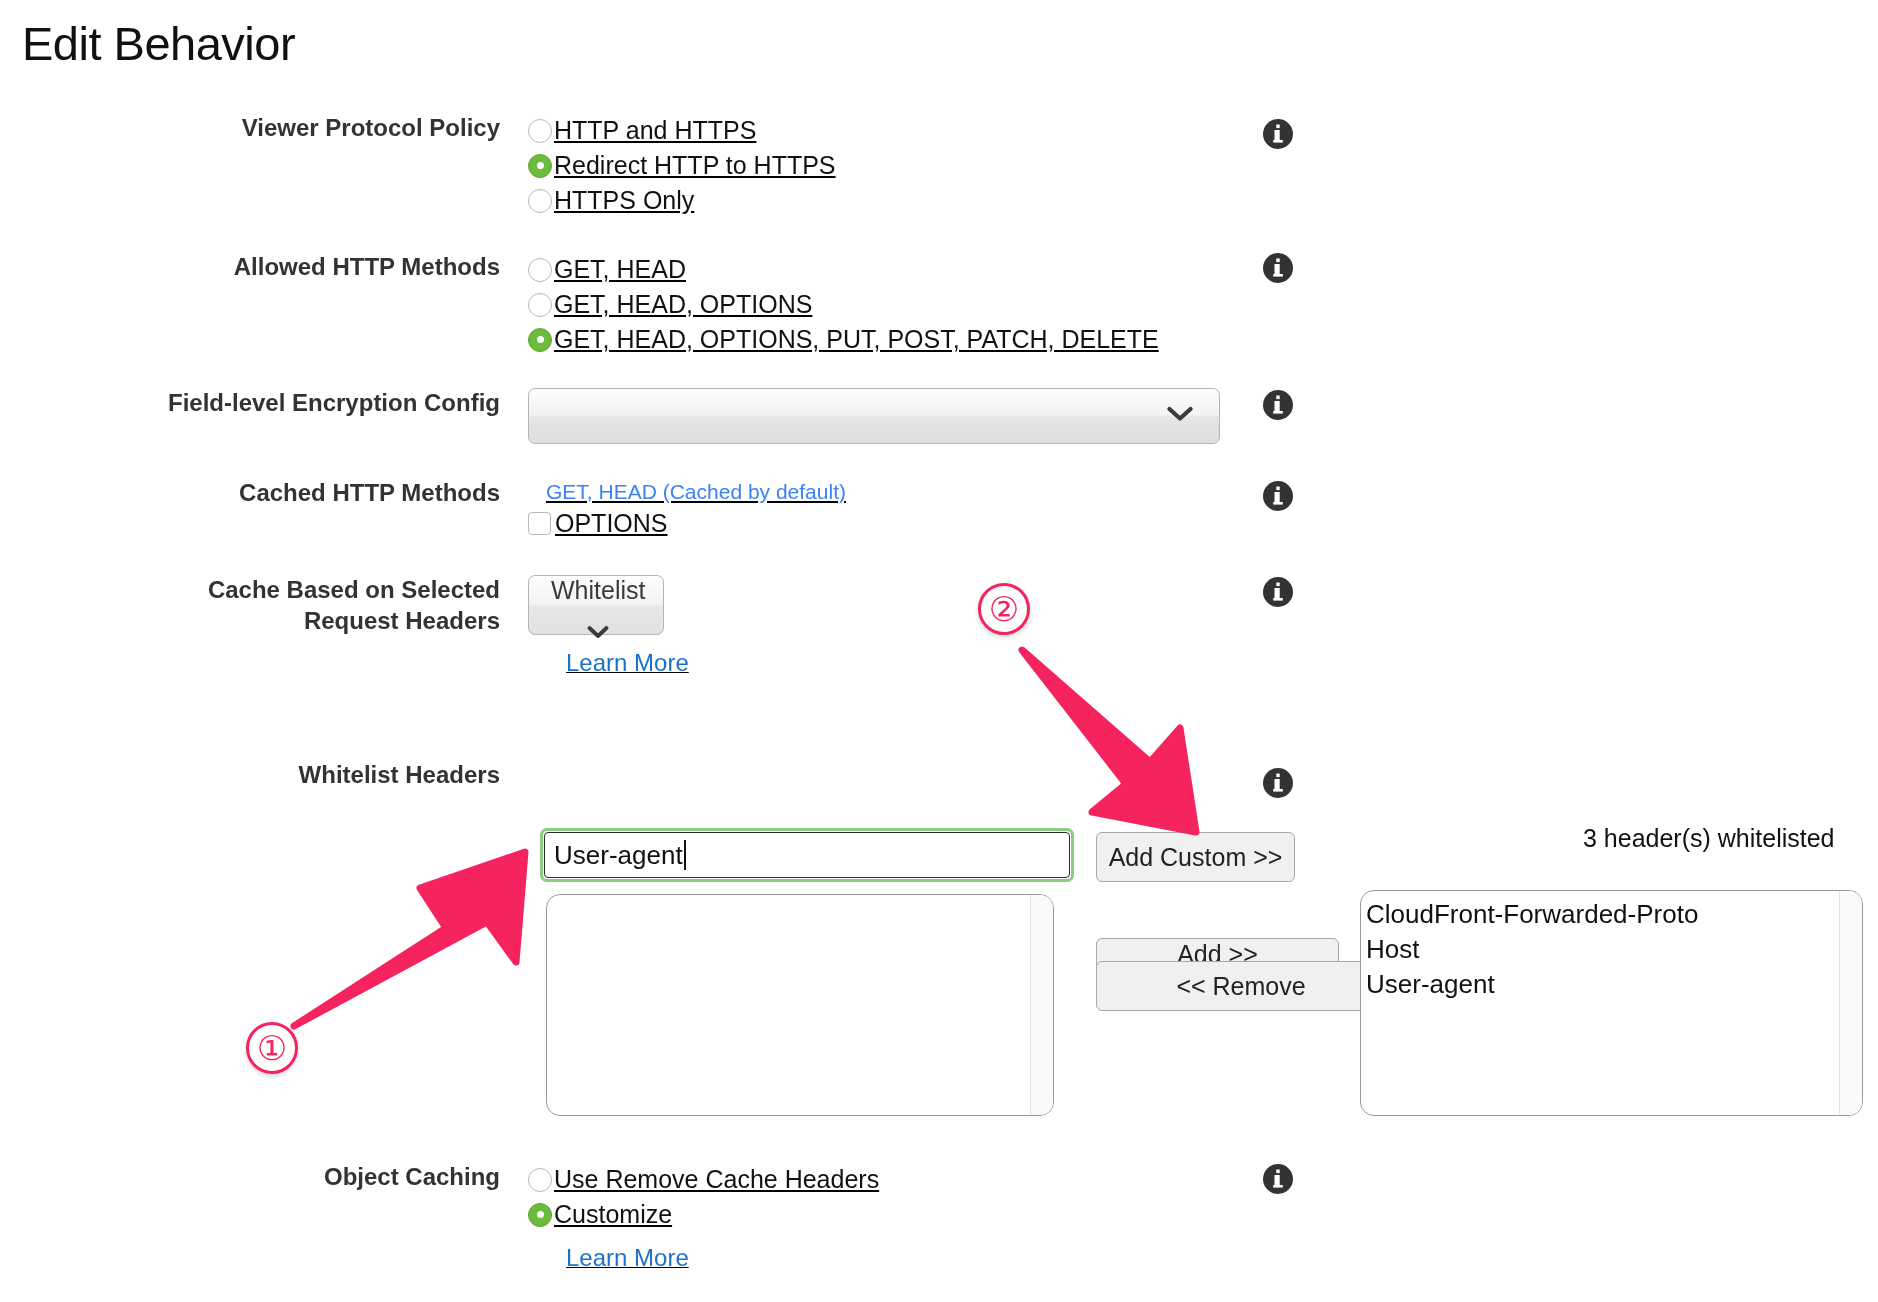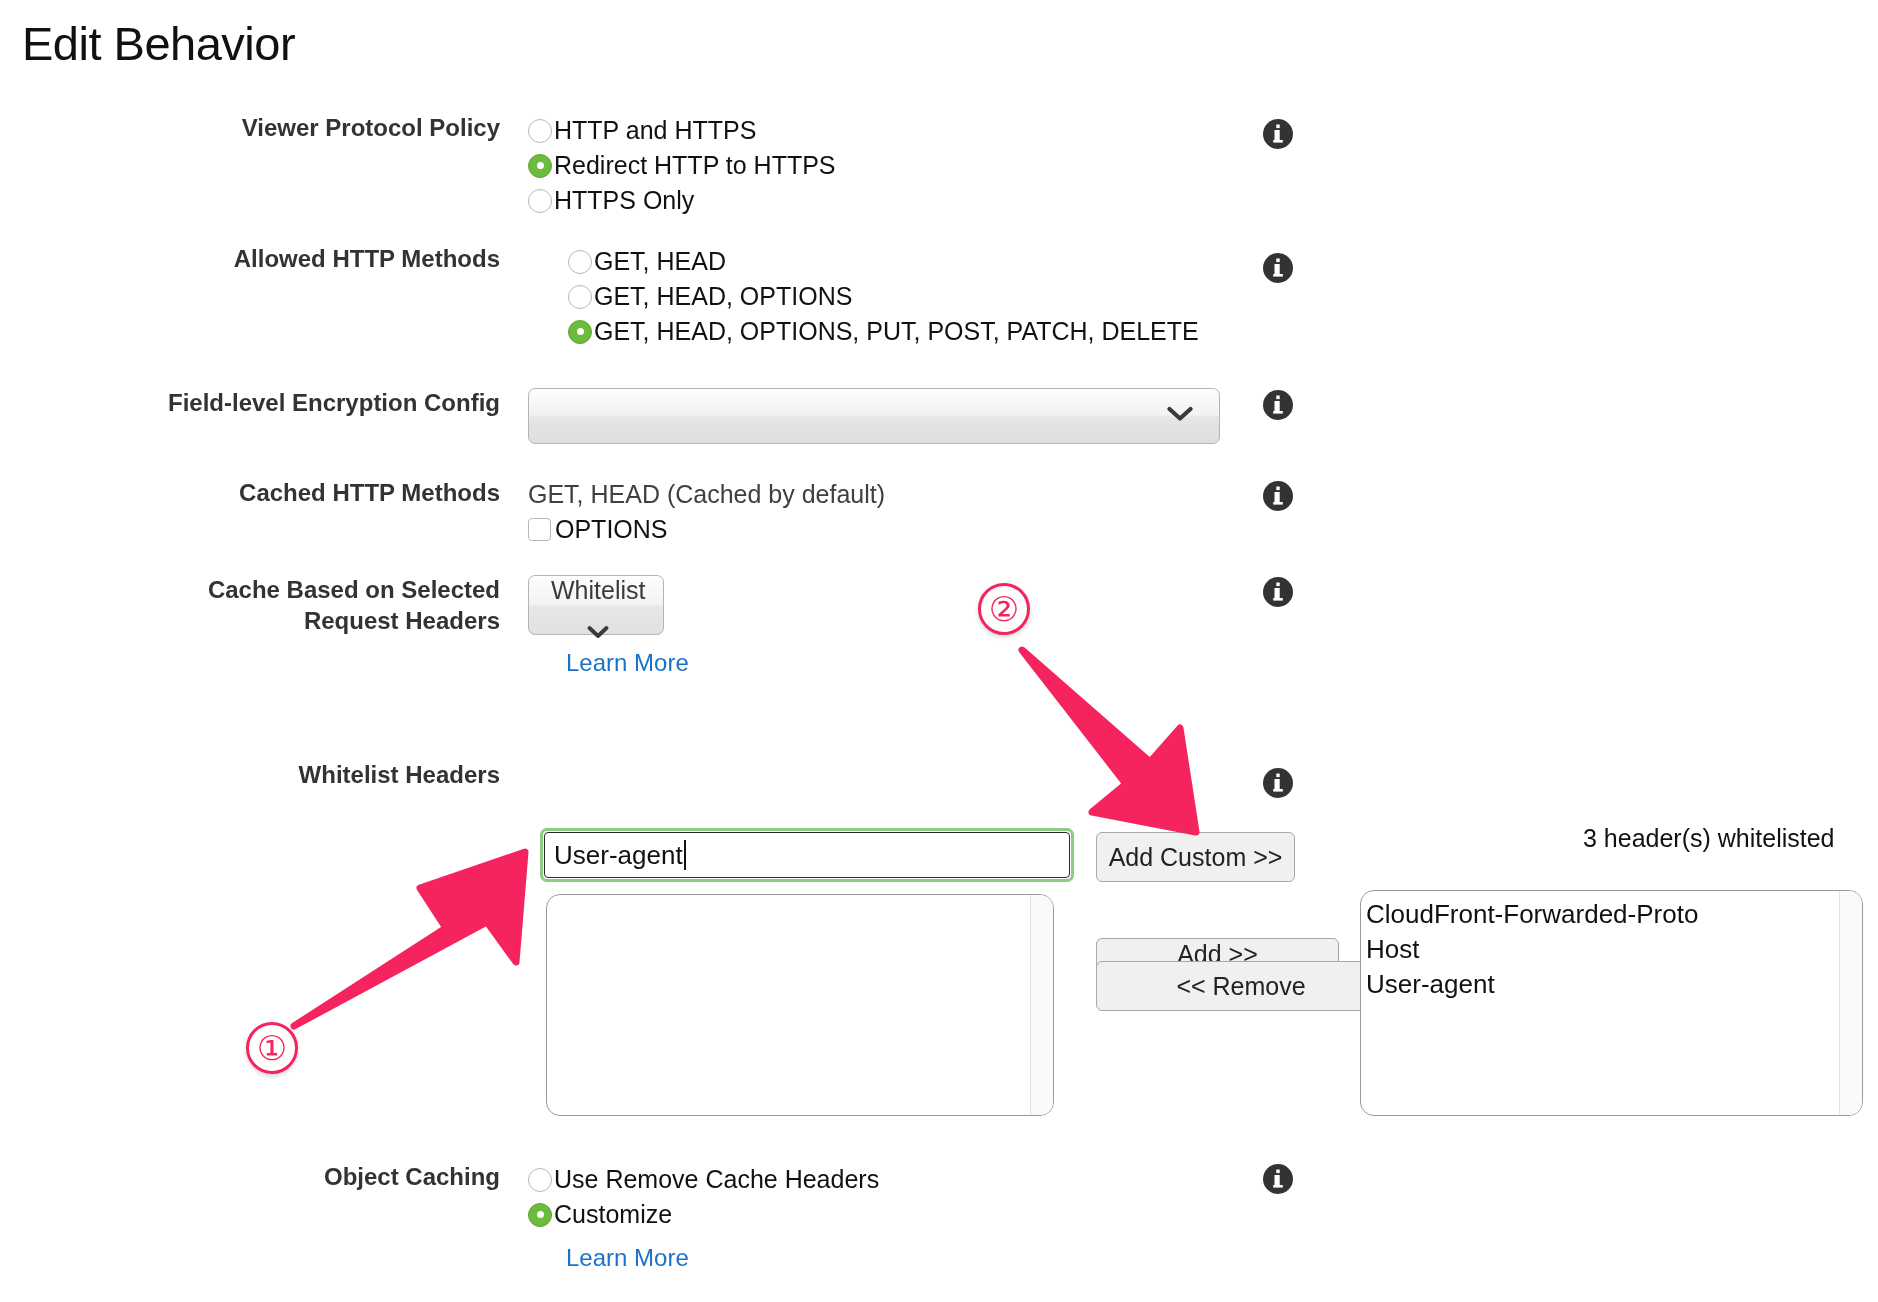--- a/index.html
+++ b/index.html
@@ -41,20 +41,21 @@
     font-size: 24px;
     font-weight: bold;
     color: #333333;
     line-height: 1.28;
     padding-right: 0;
     white-space: pre-line;
   }
   .row-field {
     margin-left: 28px;
     position: relative;
+    text-decoration: underline;
   }
 
   
   .radio-line {
     display: flex;
     align-items: center;
     height: 35px;
     white-space: nowrap;
   }
   .radio {
@@ -102,24 +103,25 @@
     height: 23px;
     border-radius: 4px;
     background: #ffffff;
     border: 1.5px solid #b7b7b7;
     box-sizing: border-box;
     flex: 0 0 auto;
     margin-right: 4px;
   }
 
   .plain-text {
-    font-size: 25px;
-    color: #404040;
+    font-size: 21px;
+    color: #3b82f6;
     line-height: 1.35;
     white-space: nowrap;
+    margin-left: 18px;
   }
 
   
   .select-box {
     width: 692px;
     height: 56px;
     border: 1px solid #b4b4b4;
     border-radius: 7px;
     background: linear-gradient(to bottom, #fdfdfd 0%, #f2f2f2 48%, #e6e6e6 52%, #dedede 100%);
     box-sizing: border-box;
@@ -300,21 +302,21 @@
 
 <div class="info-icon" style="left:1262px; top:118px;">
   <svg width="32" height="32" viewBox="0 0 32 32" aria-hidden="true">
     <circle cx="16" cy="16" r="15" fill="#333333"></circle>
     <rect x="14.3" y="6.5" width="3.4" height="3.6" fill="#ffffff"></rect>
     <rect x="12.5" y="12" width="5.2" height="11" fill="#ffffff"></rect>
     <rect x="11.2" y="22" width="9.6" height="2.6" fill="#ffffff"></rect>
   </svg>
 </div>
 
-<div class="row" style="left:170px; top:244px;gap:40px;">
+<div class="row" style="left:170px; top:252px;">
   <div class="row-label">Allowed HTTP Methods</div>
   <div class="row-field">
     <div class="radio-line">
       <span class="radio"></span>
       <span class="radio-text">GET, HEAD</span>
     </div>
     <div class="radio-line">
       <span class="radio"></span>
       <span class="radio-text">GET, HEAD, OPTIONS</span>
     </div>

